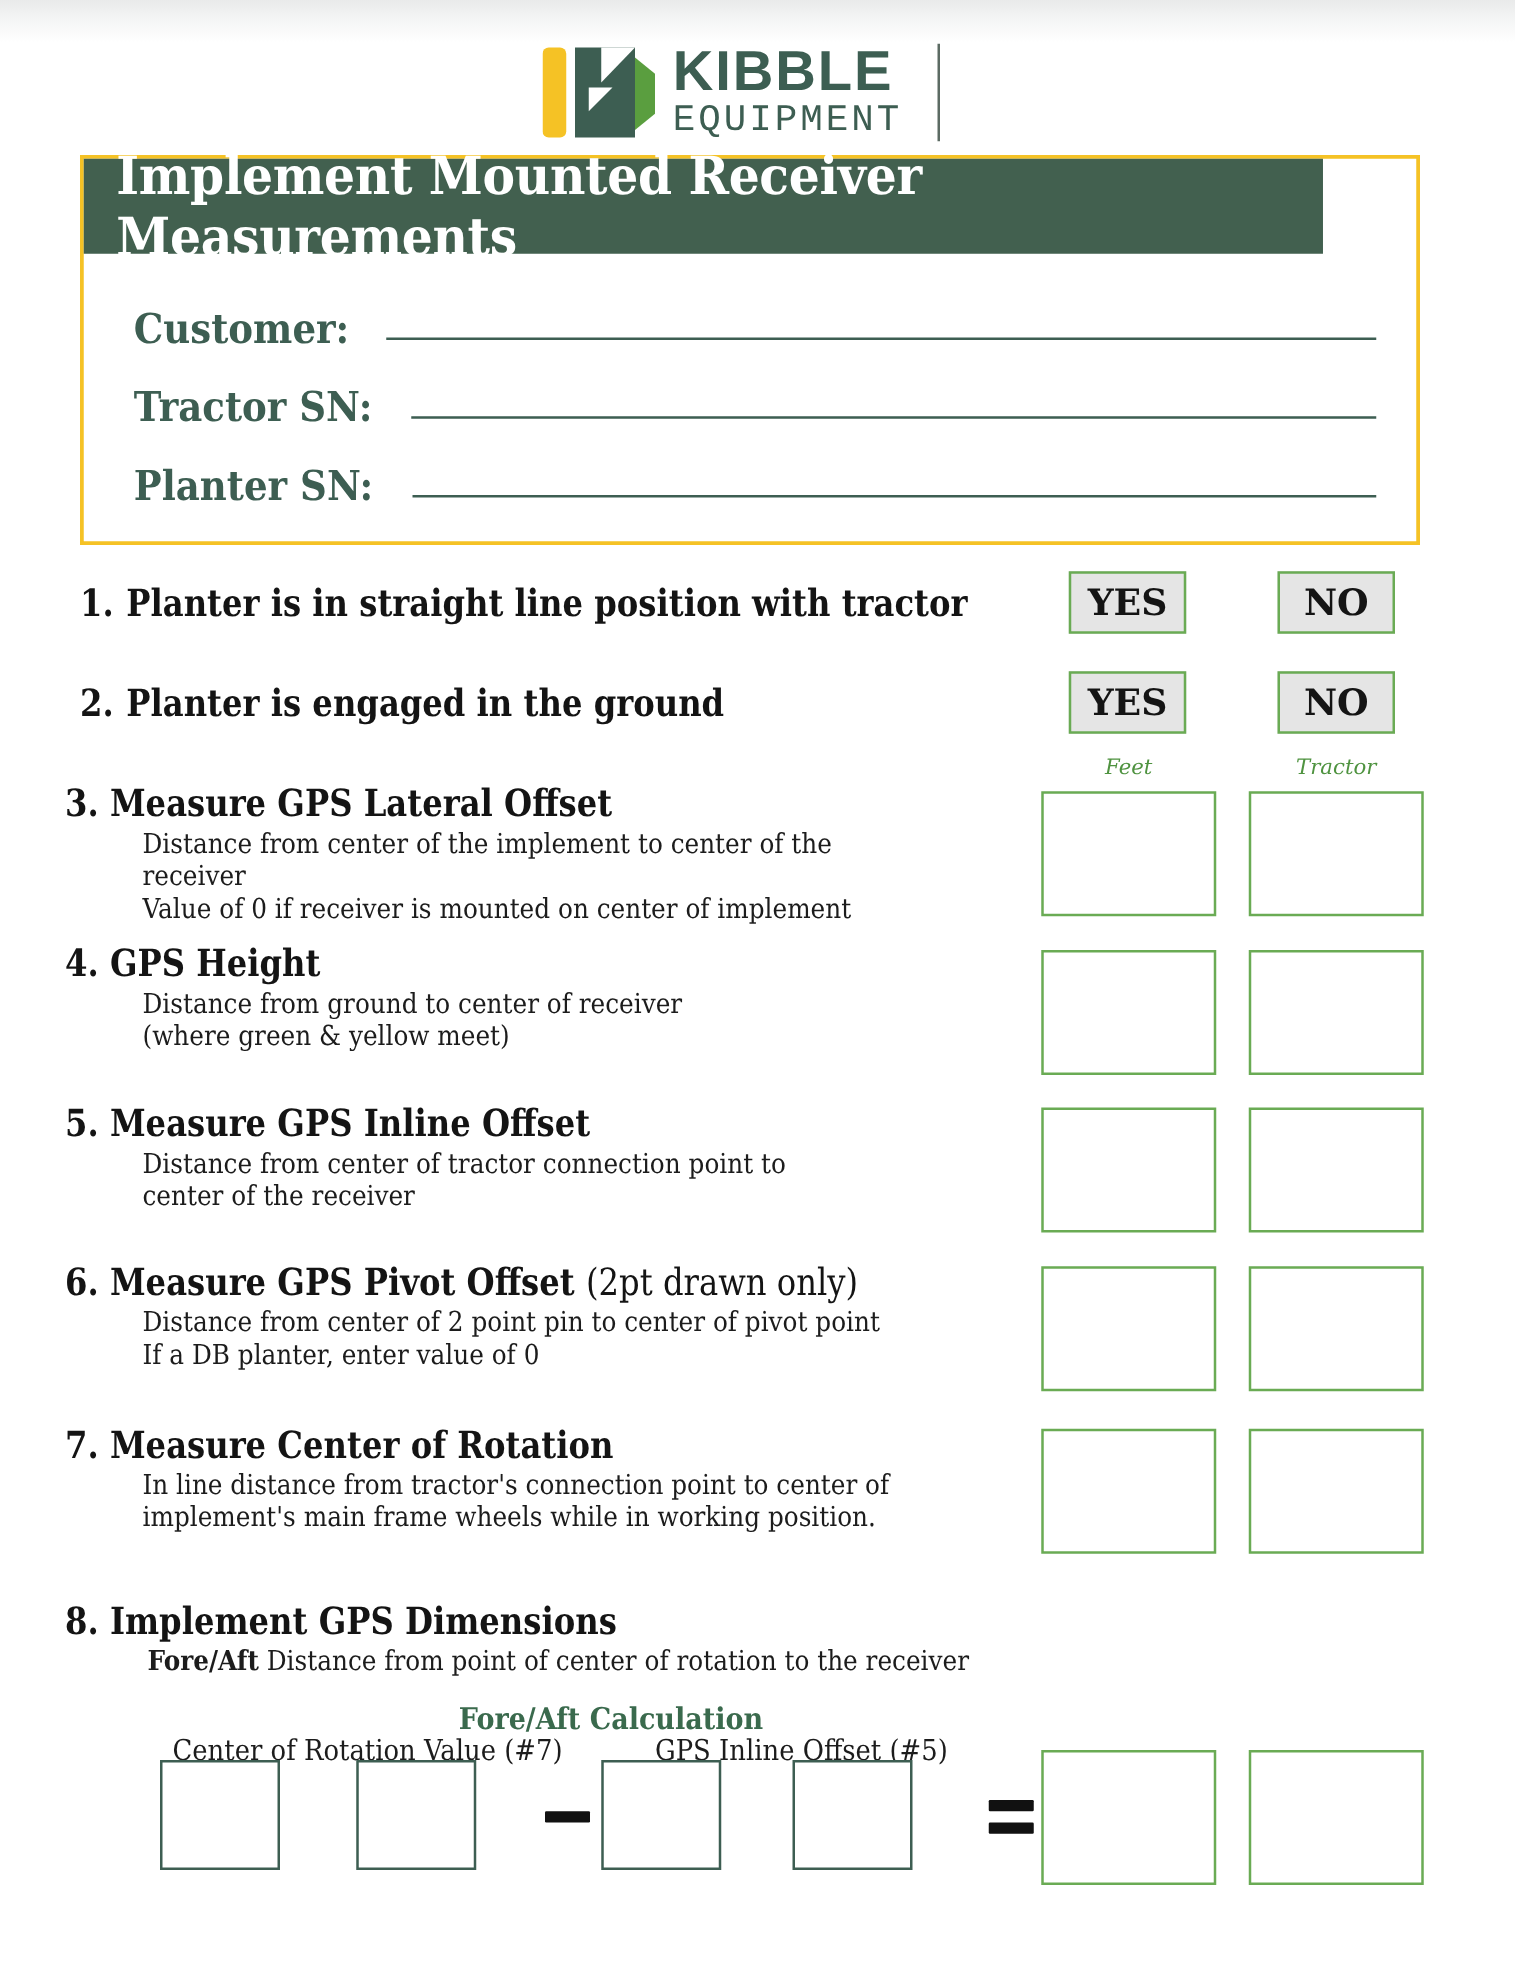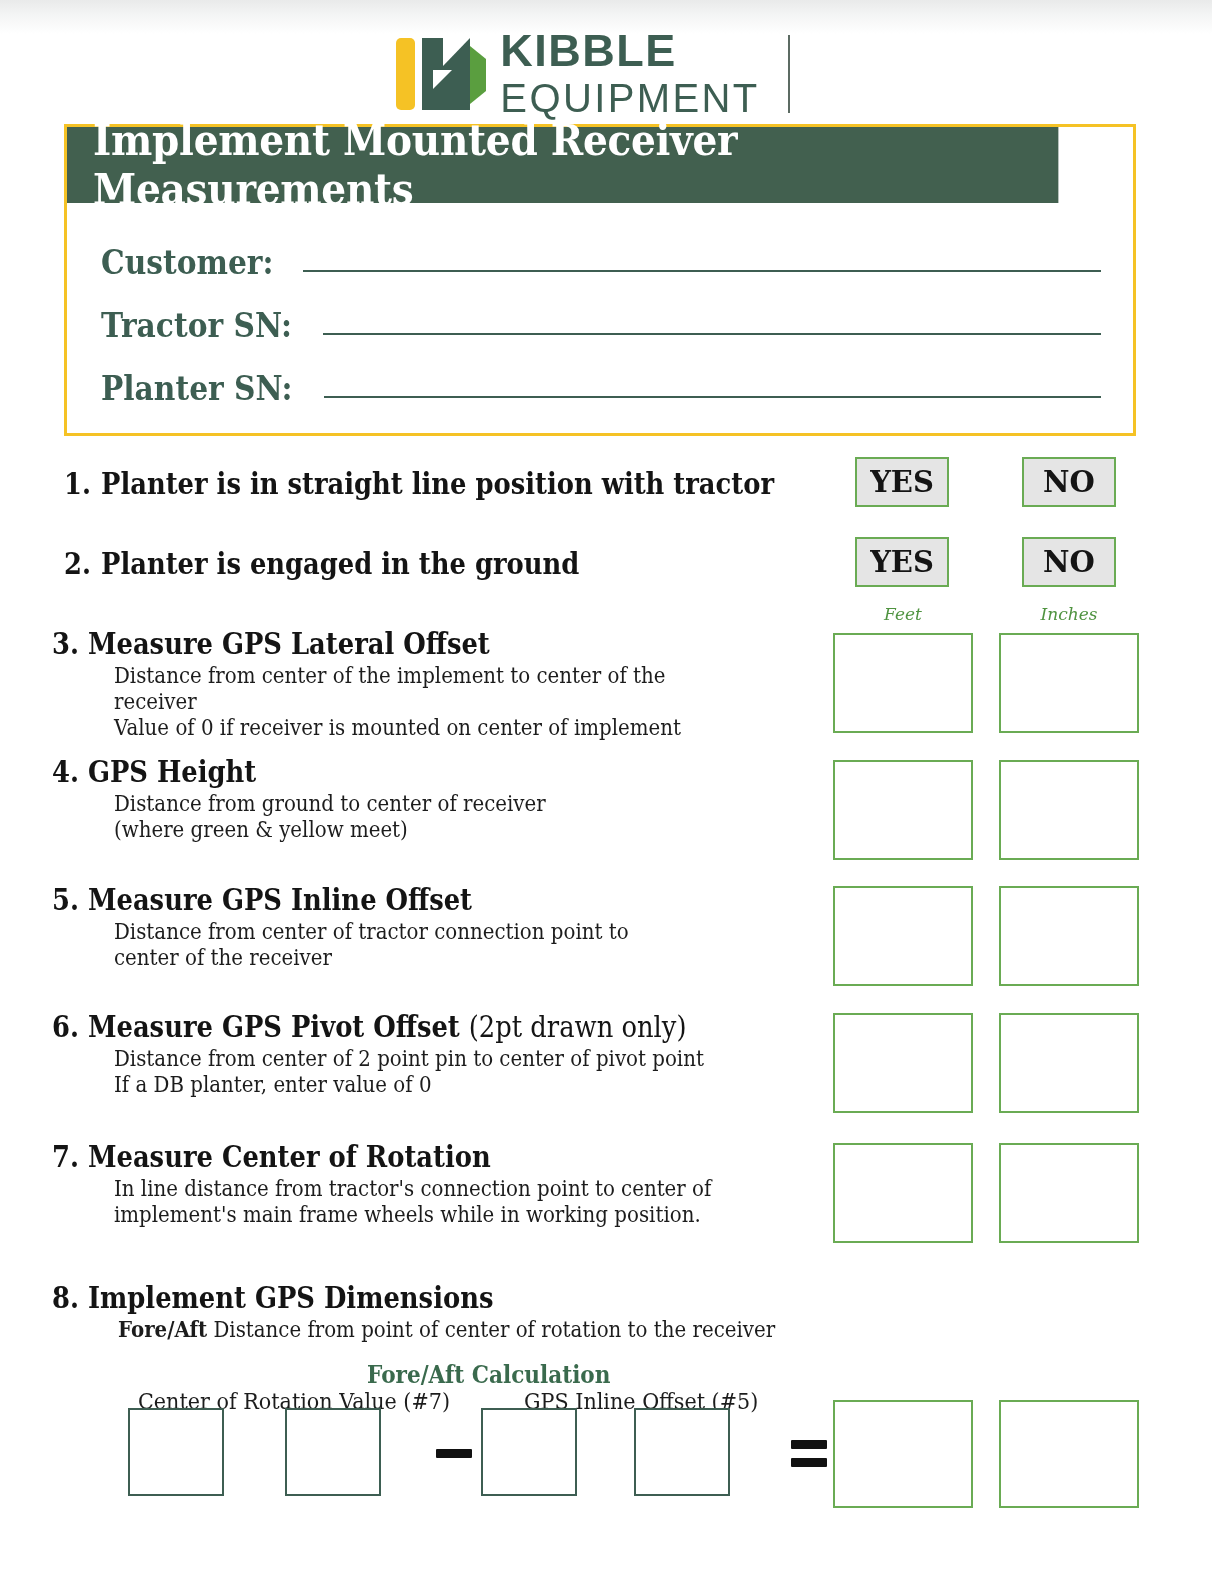--- a/index.html
+++ b/index.html
@@ -22,22 +22,22 @@
   }
   .kibble-lockup{display:flex; align-items:center;}
   .k-mark{width:90px; height:76px; position:relative; margin-right:14px;}
   .kibble-words{display:flex; flex-direction:column; justify-content:center;}
   .kibble-top{
     font-family:"Liberation Sans", sans-serif;
     font-size:45px; font-weight:700; letter-spacing:1.5px;
     color:#3d5e52; line-height:0.98;
   }
   .kibble-bot{
-    font-family:Liberation Sans, sans-serif;
-    font-size:40px; font-weight:400; letter-spacing:2.4px;
+    font-family:Liberation Mono, monospace;
+    font-size:30px; font-weight:400; letter-spacing:2.4px;
     color:#3d5e52; line-height:1.05; margin-top:3px;
   }
   .lockup-divider{
     width:2px; height:78px; background:#5c6b63; margin:0 26px 0 28px;
   }
   .jd-lockup{display:flex; flex-direction:column; align-items:center;}
   .jd-word{
     font-family:"Liberation Sans", sans-serif;
     font-size:20px; font-weight:700; letter-spacing:0.5px;
     color:#2d7a33; margin-top:3px;
@@ -48,21 +48,21 @@
     position:absolute; left:64px; top:124px; width:1072px; height:312px;
     border:3px solid #f5c225; background:#ffffff; box-sizing:border-box;
   }
   .card-title{
     height:76px; background:#42604f; color:#ffffff;
     display:flex; align-items:center; padding-left:28px; box-sizing:border-box;
     font-family:"DejaVu Serif", serif; font-weight:700;
     font-size:42px; letter-spacing:-0.3px;
     transform:scaleX(0.93); transform-origin:left center;
   }
-  .card-body{padding:16px 32px 0 24px;margin-left:10px;}
+  .card-body{padding:16px 32px 0 40px;}
   .field-row{display:flex; align-items:flex-end; height:63px;}
   .field-label{
     color:#3d5e52; font-weight:700; font-size:33px;
     font-family:"DejaVu Serif", serif;
     transform:scaleX(0.9); transform-origin:left bottom;
     white-space:nowrap;
   }
   .field-line{flex:1; border-bottom:2px solid #3d5e52; margin:0 0 10px 10px;}
 
   
@@ -192,21 +192,21 @@
 <div class="yn-box" style="left:1022px; top:457px;">NO</div>
 
 <div class="q-row" style="left:64px; top:542px; height:42px;">
   <span class="q-num">2.</span>
   <span class="q-text">Planter is engaged in the ground</span>
 </div>
 <div class="yn-box" style="left:855px; top:537px;">YES</div>
 <div class="yn-box" style="left:1022px; top:537px;">NO</div>
 
 <div class="unit-hdr" style="left:833px; top:604px;">Feet</div>
-<div class="unit-hdr" style="left:999px; top:604px;">Inches</div>
+<div class="unit-hdr" style="left:999px; top:604px;">Tractor</div>
 
 <div class="m-item" style="top:626px;">
   <div class="m-head">
     <span>3.</span>
     <span>Measure GPS Lateral Offset</span>
   </div>
   <div class="m-sub">
     <div>Distance from center of the implement to center of the receiver</div>
     <div>Value of 0 if receiver is mounted on center of implement</div>
   </div>

